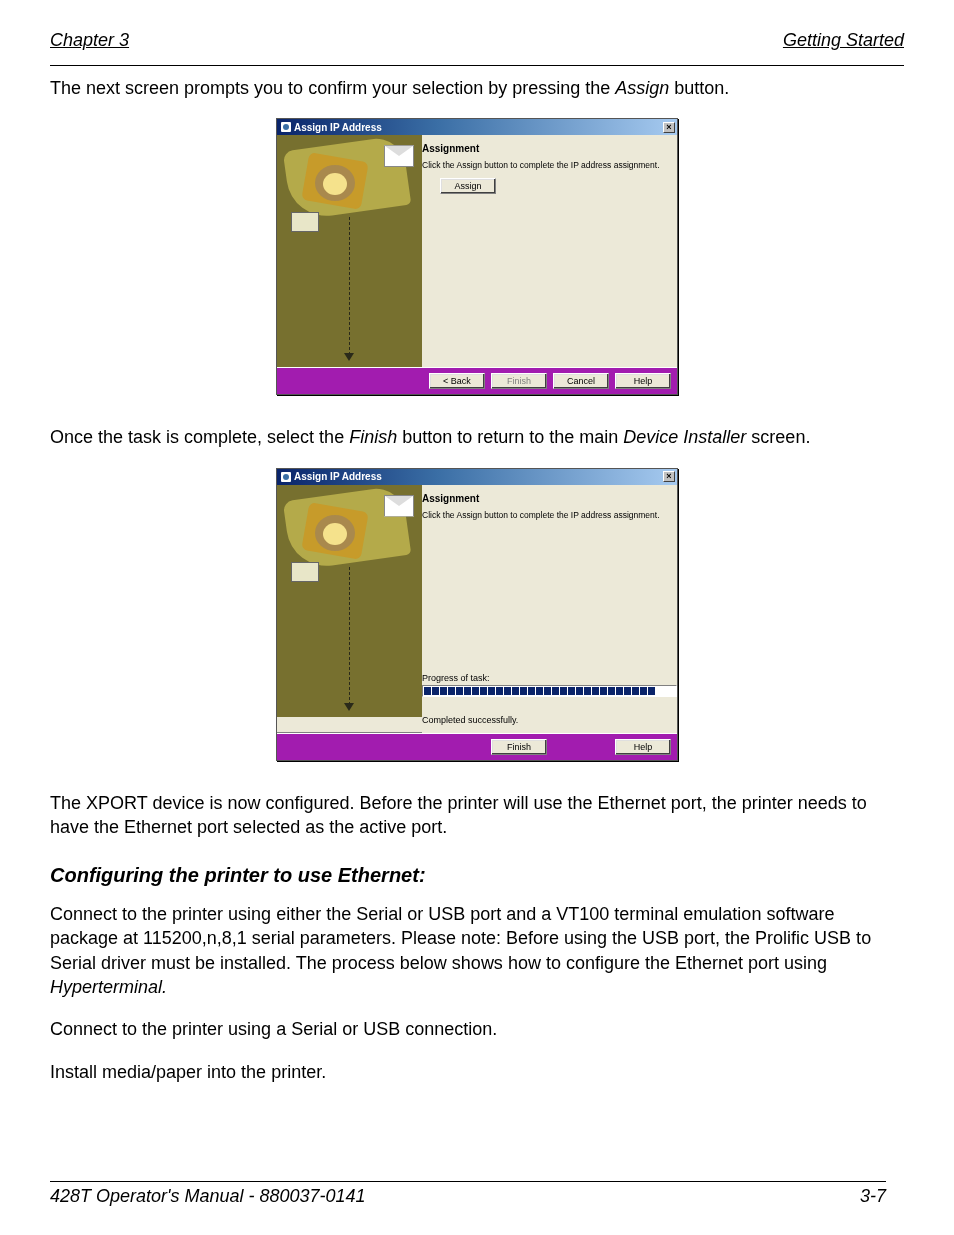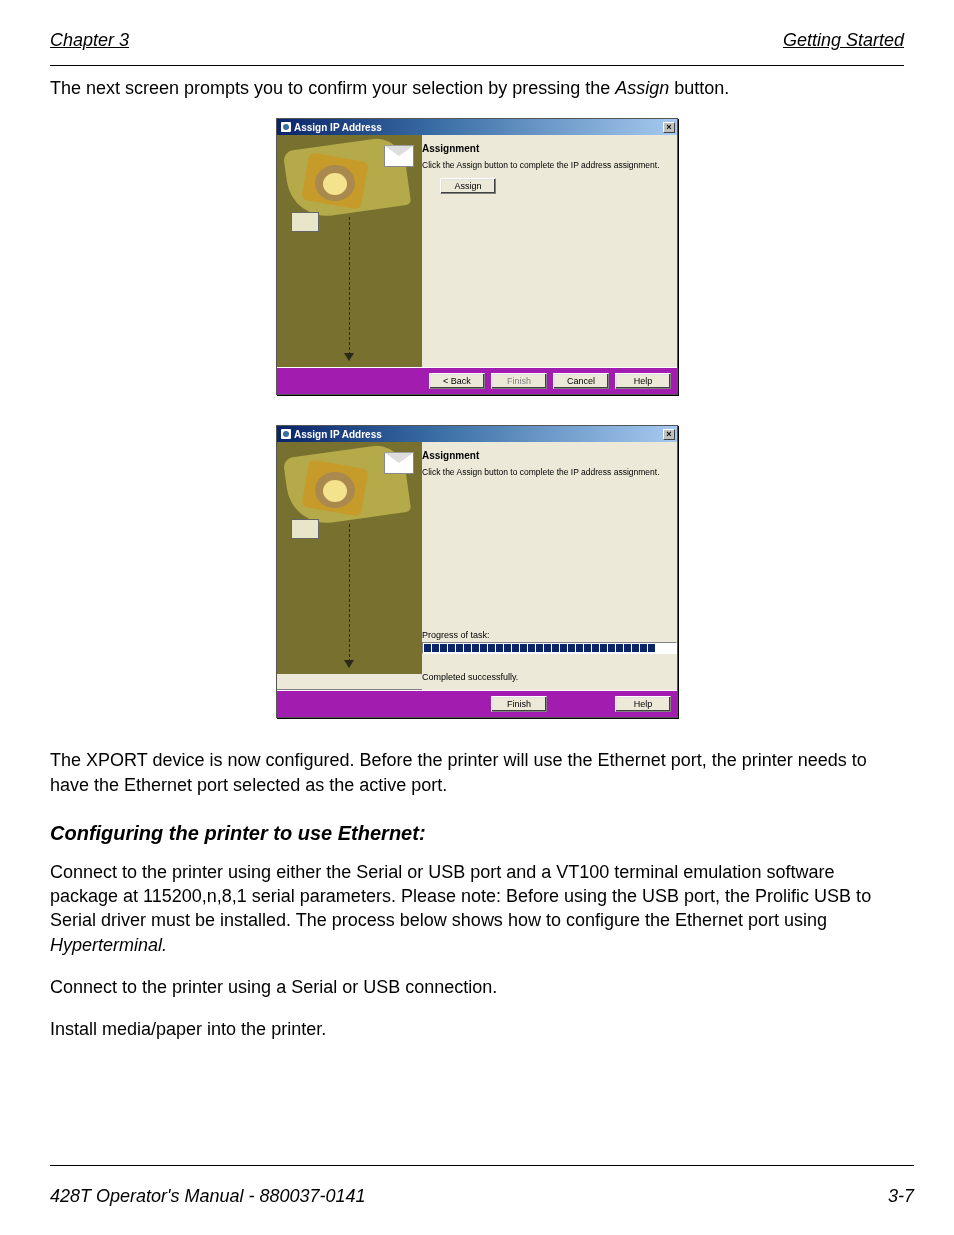--- a/index.html
+++ b/index.html
@@ -36,23 +36,23 @@
   .subheading {
     font-size: 20px;
     font-style: italic;
     font-weight: bold;
     margin: 25px 0 15px 0;
   }
   .footer {
     position: absolute;
     bottom: 28px;
     left: 50px;
-    right: 40px;
+    right: 68px;
     border-top: 1.5px solid #000;
-    padding-top: 20px;
+    padding-top: 4px;
     display: flex;
     justify-content: space-between;
     font-style: italic;
     font-size: 18px;
     margin-top: 36px;
   }
 
   
   .dialog-wrap {
     display: flex;
@@ -210,20 +210,23 @@
       <div class="button-bar">
         <span class="spacer"></span>
         <span class="win-btn">&lt; Back</span>
         <span class="win-btn disabled">Finish</span>
         <span class="win-btn">Cancel</span>
         <span class="win-btn">Help</span>
       </div>
     </div>
   </div>
 
+  <p class="body-text">
+    <span>Once the task is complete, select the </span><span class="italic">Finish</span><span> button to return to the main </span><span class="italic">Device Installer</span><span> screen.</span>
+  </p>
 
   <div class="dialog-wrap">
     <div class="dialog">
       <div class="titlebar">
         <span class="titlebar-left">
           <span class="title-icon"></span>
           <span>Assign IP Address</span>
         </span>
         <span class="close-btn">×</span>
       </div>

